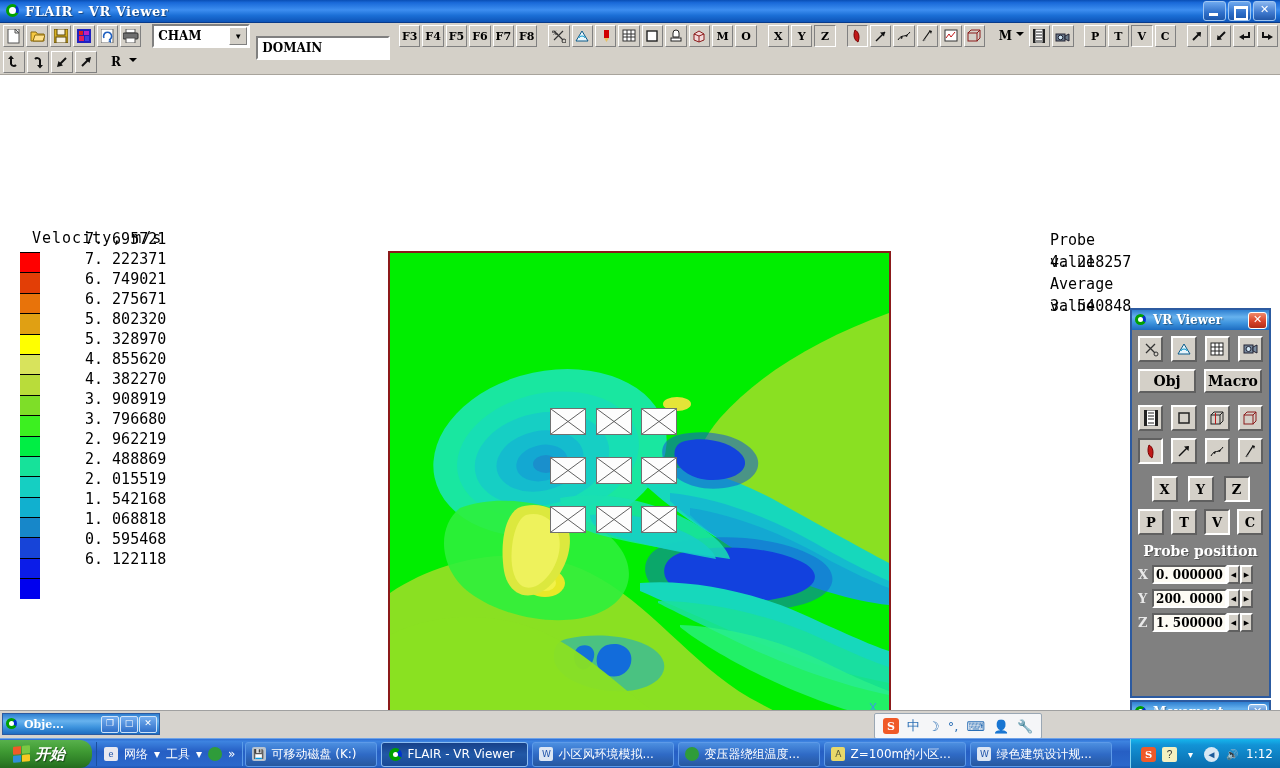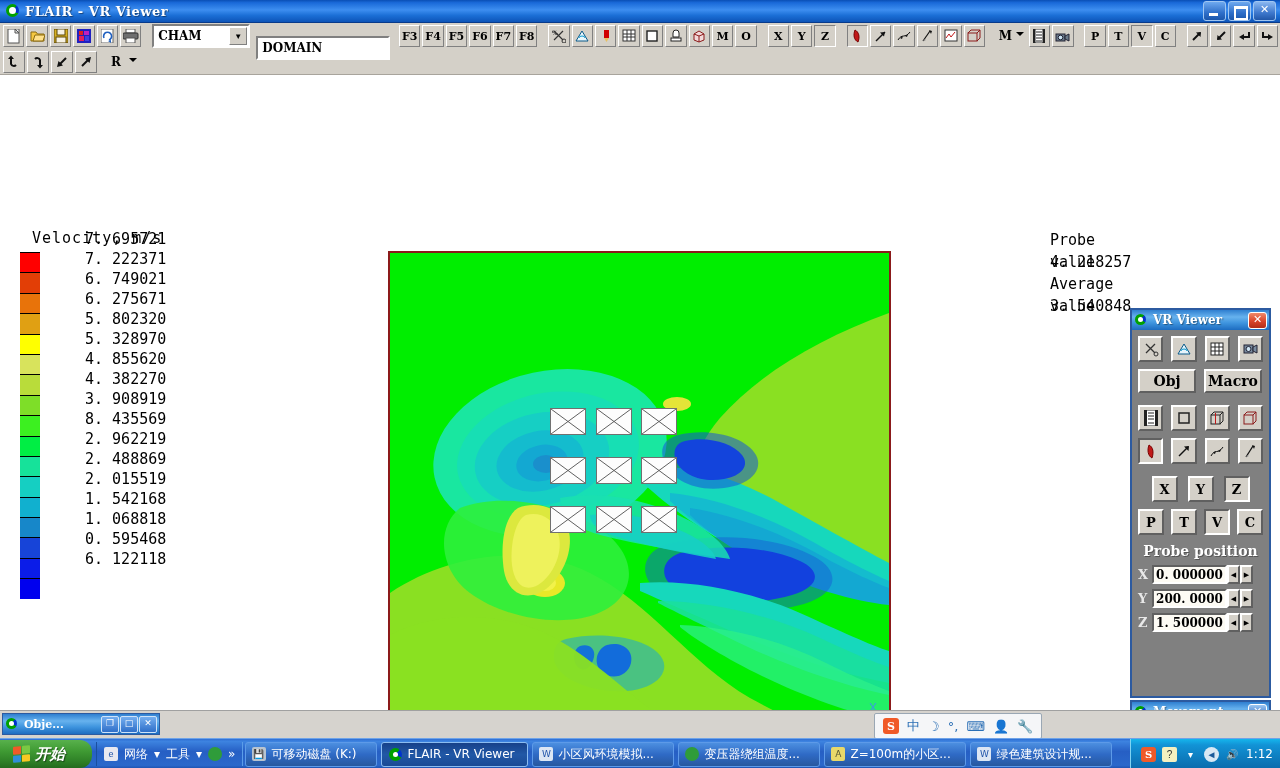--- a/index.html
+++ b/index.html
@@ -470,21 +470,21 @@
     <div class="cbar-labels" id="cbarlabels">
         <div>7. 695721</div>
         <div>7. 222371</div>
         <div>6. 749021</div>
         <div>6. 275671</div>
         <div>5. 802320</div>
         <div>5. 328970</div>
         <div>4. 855620</div>
         <div>4. 382270</div>
         <div>3. 908919</div>
-        <div>8. 435569</div>
+        <div>3. 796680</div>
         <div>2. 962219</div>
         <div>2. 488869</div>
         <div>2. 015519</div>
         <div>1. 542168</div>
         <div>1. 068818</div>
         <div>0. 595468</div>
         <div>6. 122118</div>
       </div>
 
     <div class="plot-frame">

